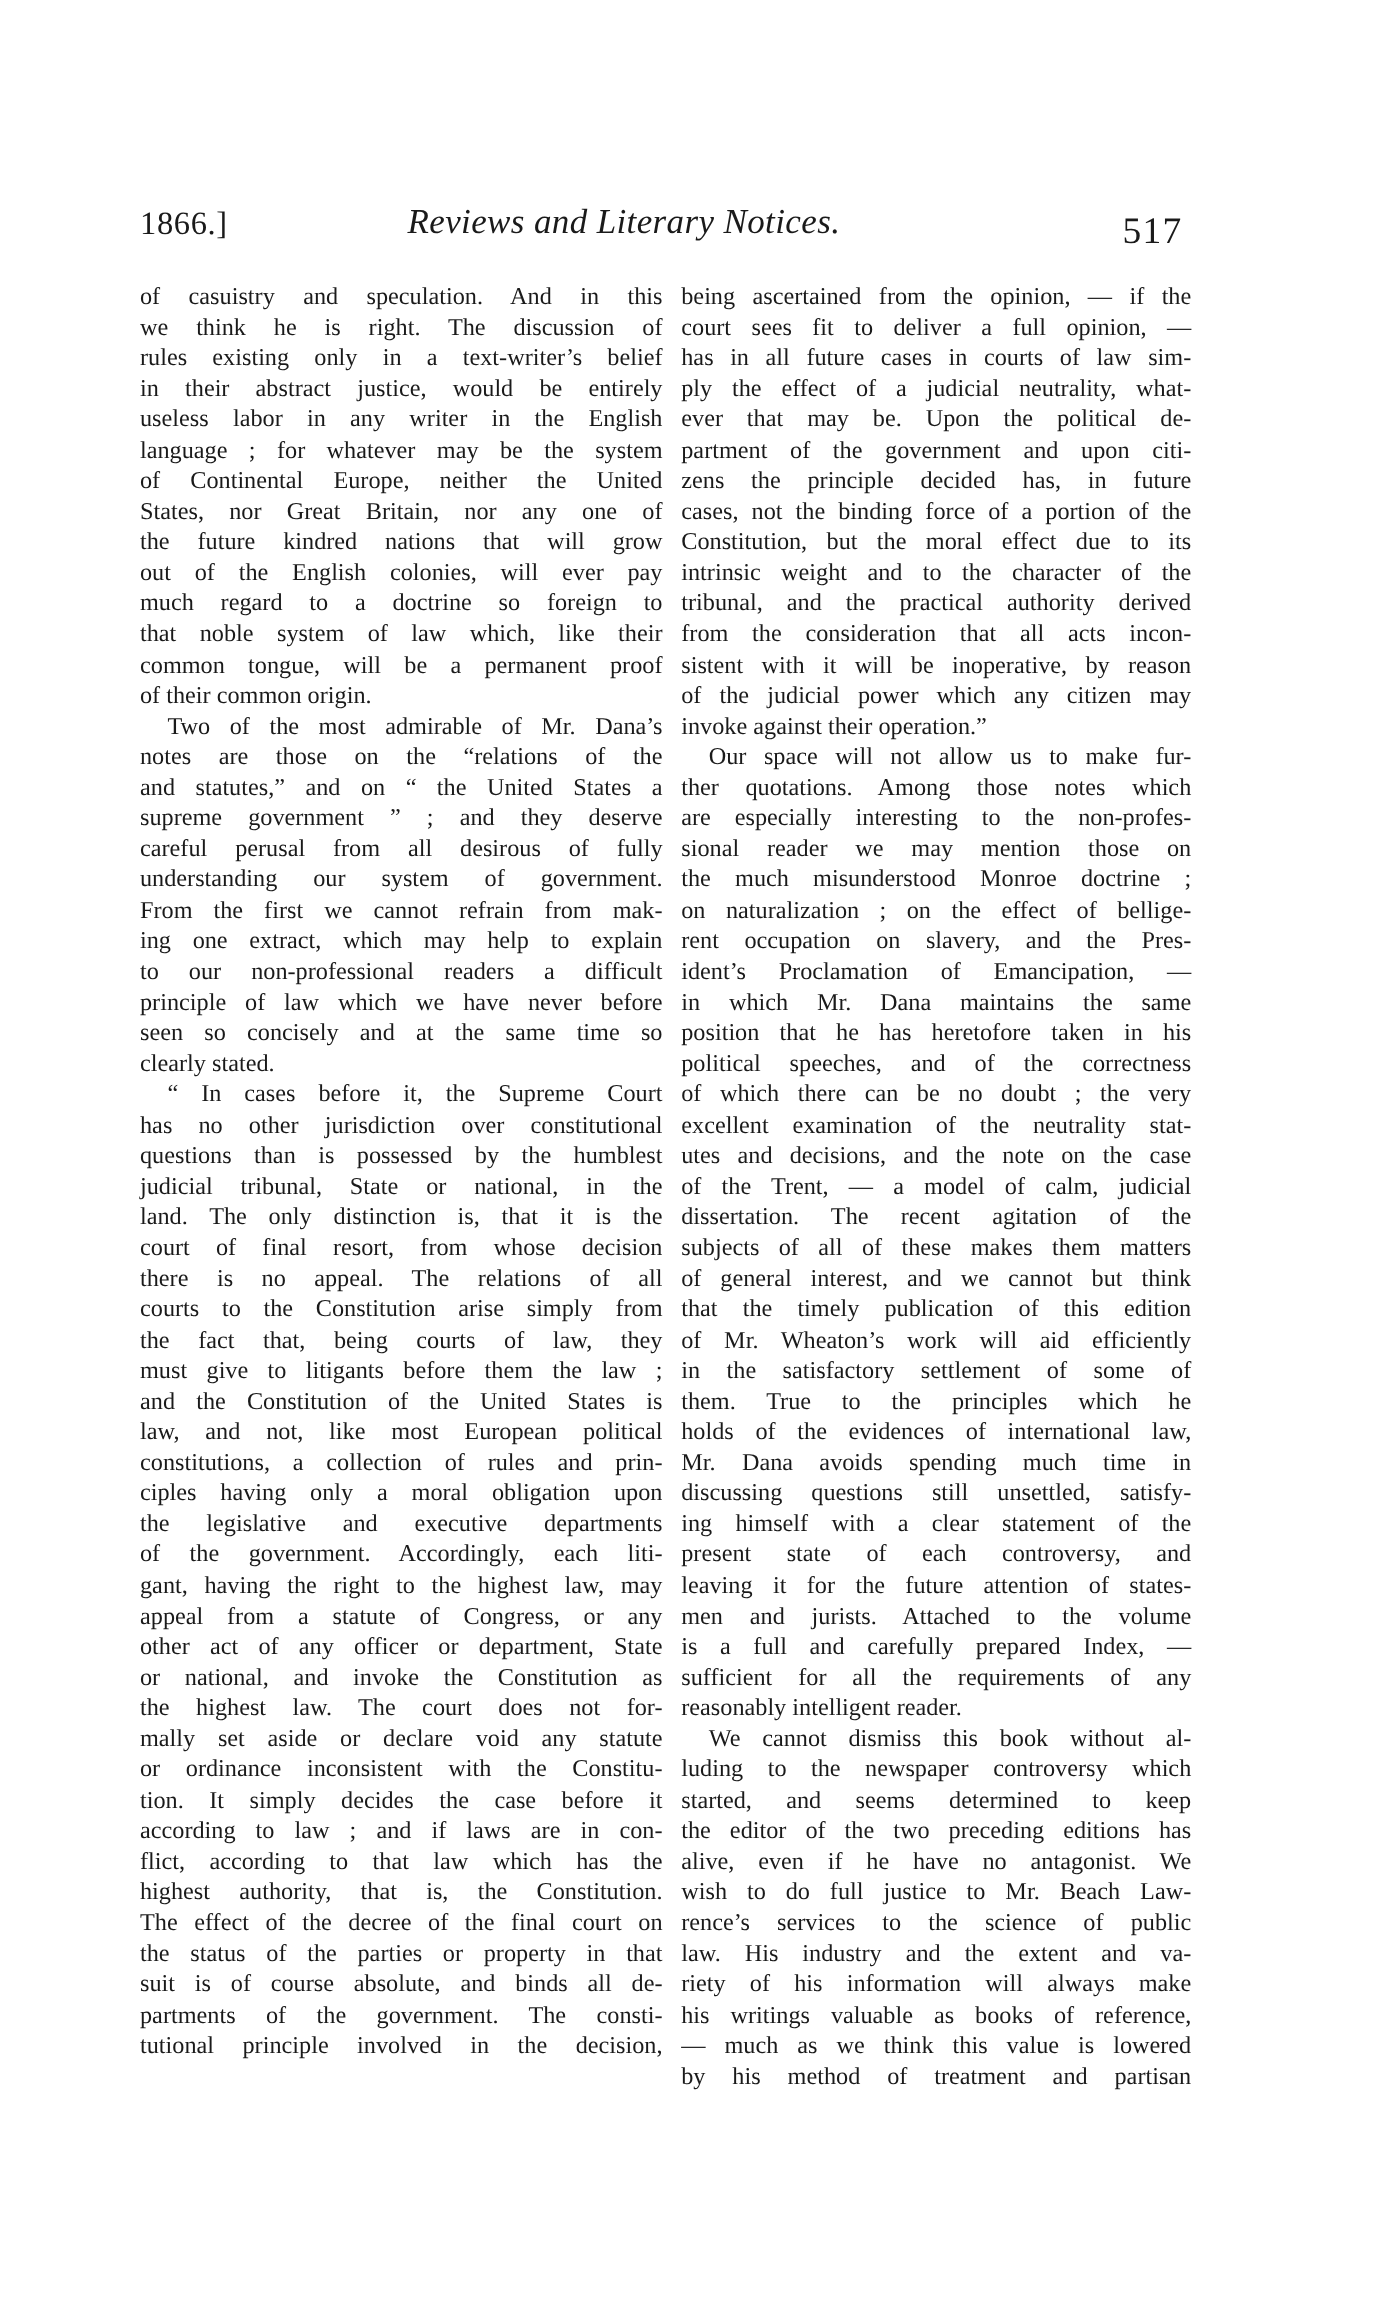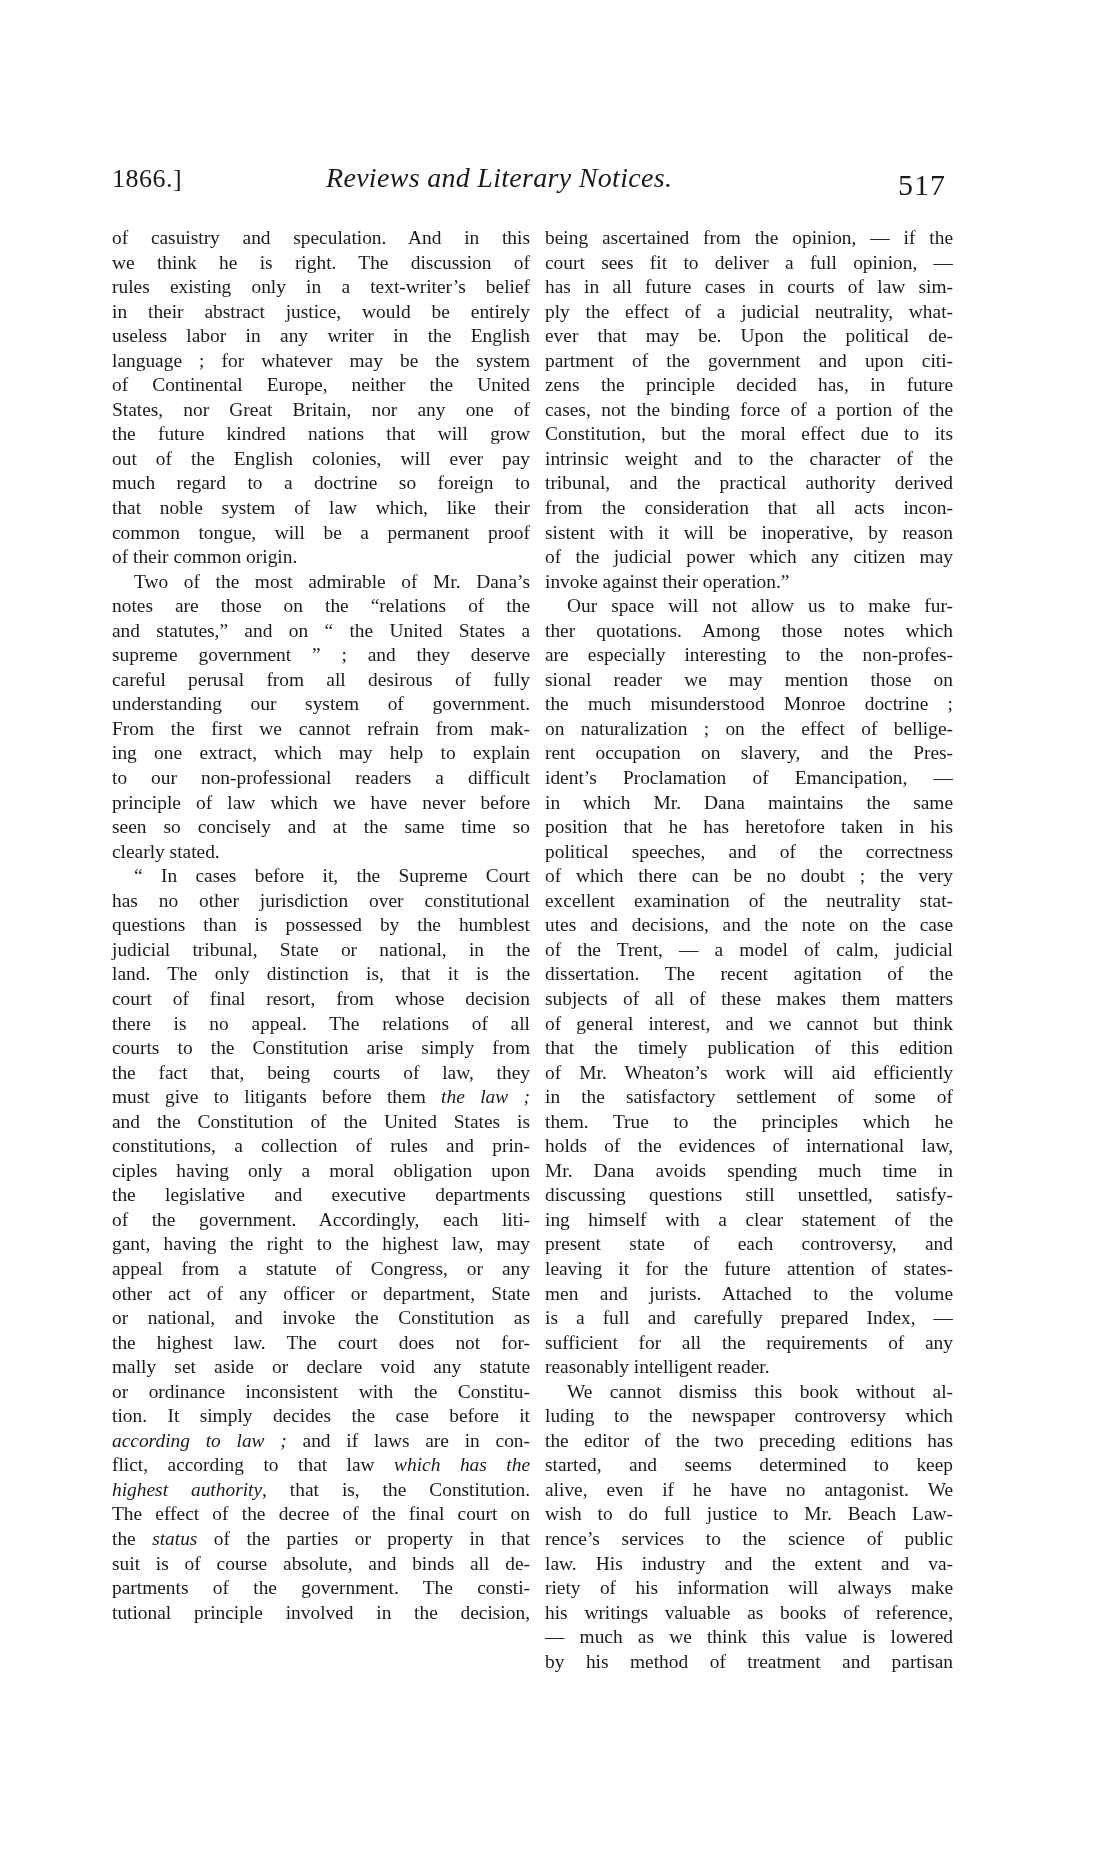--- a/index.html
+++ b/index.html
@@ -68,21 +68,20 @@
     text-align-last: justify;
     white-space: nowrap;
   }
   .line.last {
     text-align-last: left;
   }
   .line.indent {
     padding-left: 22px;
   }
   .it {
-    font-style: italic;
     margin-top: 24px;
   }
 </style>
 </head>
 <body>
 
 <div class="page">
   <div class="running-head">
     <span class="rh-year">1866.]</span>
     <span class="rh-title">Reviews and Literary Notices.</span>
@@ -120,20 +119,21 @@
       <span class="line"><span>has no other jurisdiction over constitutional</span></span>
       <span class="line"><span>questions than is possessed by the humblest</span></span>
       <span class="line"><span>judicial tribunal, State or national, in the</span></span>
       <span class="line"><span>land.  The only distinction is, that it is the</span></span>
       <span class="line"><span>court of final resort, from whose decision</span></span>
       <span class="line"><span>there is no appeal.  The relations of all</span></span>
       <span class="line"><span>courts to the Constitution arise simply from</span></span>
       <span class="line"><span>the fact that, being courts of law, they</span></span>
       <span class="line"><span>must give to litigants before them </span><span class="it">the law ;</span></span>
       <span class="line"><span>and the Constitution of the United States is</span></span>
+      <span class="line"><span class="it">law</span><span>, and not, like most European political</span></span>
       <span class="line"><span>constitutions, a collection of rules and prin-</span></span>
       <span class="line"><span>ciples having only a moral obligation upon</span></span>
       <span class="line"><span>the legislative and executive departments</span></span>
       <span class="line"><span>of the government.  Accordingly, each liti-</span></span>
       <span class="line"><span>gant, having the right to the highest law, may</span></span>
       <span class="line"><span>appeal from a statute of Congress, or any</span></span>
       <span class="line"><span>other act of any officer or department, State</span></span>
       <span class="line"><span>or national, and invoke the Constitution as</span></span>
       <span class="line"><span>the highest law.  The court does not for-</span></span>
       <span class="line"><span>mally set aside or declare void any statute</span></span>
@@ -191,22 +191,22 @@
       <span class="line"><span>discussing questions still unsettled, satisfy-</span></span>
       <span class="line"><span>ing himself with a clear statement of the</span></span>
       <span class="line"><span>present state of each controversy, and</span></span>
       <span class="line"><span>leaving it for the future attention of states-</span></span>
       <span class="line"><span>men and jurists.  Attached to the volume</span></span>
       <span class="line"><span>is a full and carefully prepared Index, —</span></span>
       <span class="line"><span>sufficient for all the requirements of any</span></span>
       <span class="line last"><span>reasonably intelligent reader.</span></span>
       <span class="line indent"><span>We cannot dismiss this book without al-</span></span>
       <span class="line"><span>luding to the newspaper controversy which</span></span>
+      <span class="line"><span>started, and seems determined to keep</span></span>
       <span class="line"><span>the editor of the two preceding editions has</span></span>
-      <span class="line"><span>started, and seems determined to keep</span></span>
       <span class="line"><span>alive, even if he have no antagonist.  We</span></span>
       <span class="line"><span>wish to do full justice to Mr. Beach Law-</span></span>
       <span class="line"><span>rence’s services to the science of public</span></span>
       <span class="line"><span>law.  His industry and the extent and va-</span></span>
       <span class="line"><span>riety of his information will always make</span></span>
       <span class="line"><span>his writings valuable as books of reference,</span></span>
       <span class="line"><span>— much as we think this value is lowered</span></span>
       <span class="line"><span>by his method of treatment and partisan</span></span>
     </div>
 </div>

